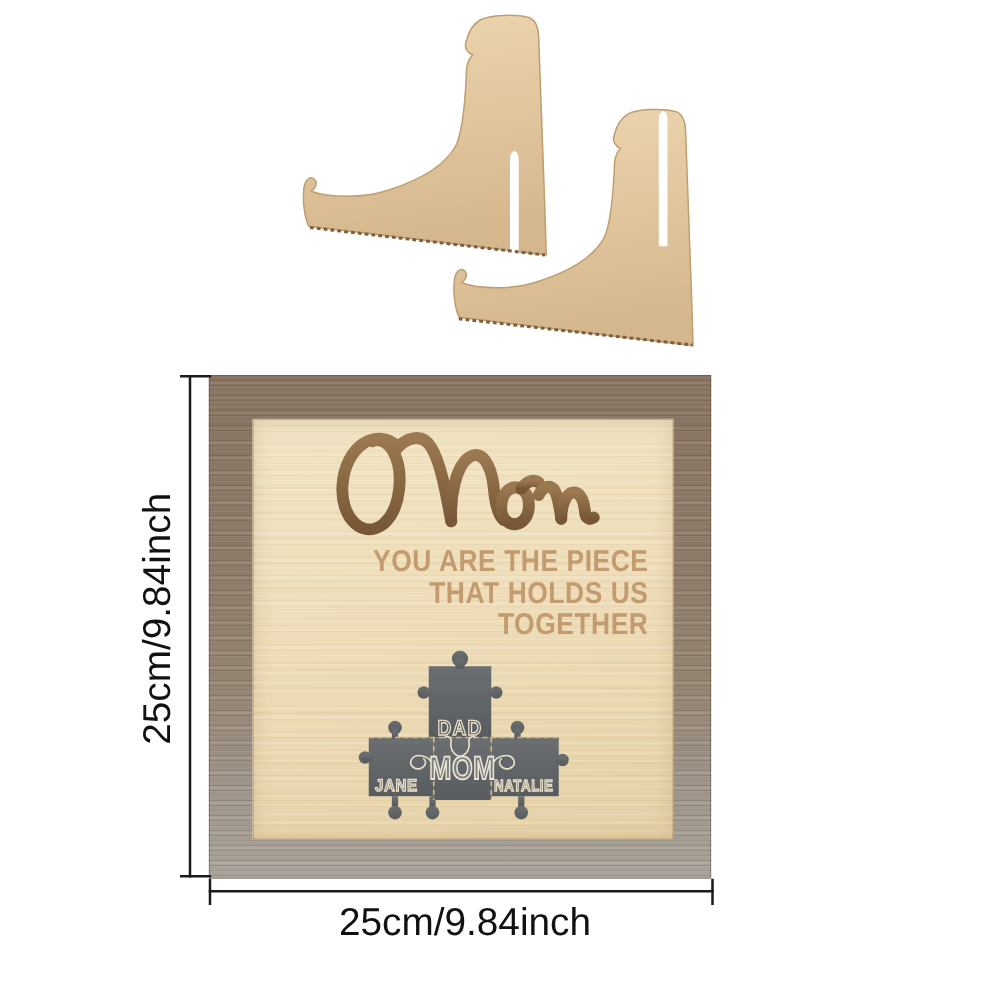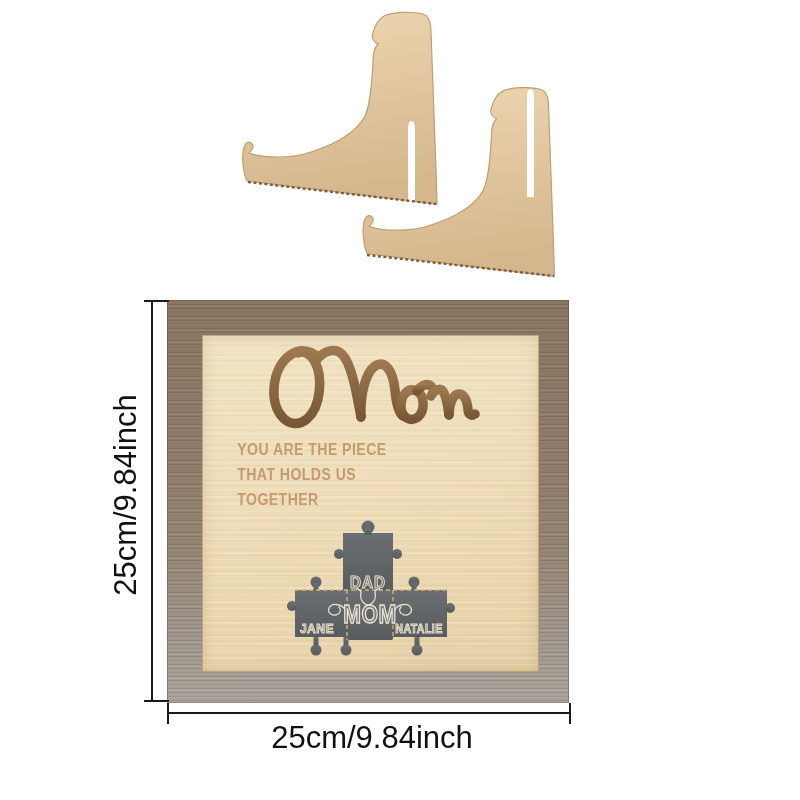--- a/index.html
+++ b/index.html
@@ -22,22 +22,22 @@
   .panel{
     position:absolute;left:35px;top:35px;width:337px;height:337px;
     background:
       repeating-linear-gradient(to bottom, rgba(255,255,255,0.15) 0 2px, transparent 2px 7px),
       repeating-linear-gradient(to bottom, rgba(170,132,82,0.07) 0 1px, transparent 1px 5px),
       linear-gradient(168deg,#f1e3c2 0%, #eeddb8 45%, #e9d5ac 80%, #e4cfa4 100%);
     box-shadow: inset 0 0 0 1px rgba(150,113,68,0.45), inset 0 0 16px rgba(140,104,58,0.22);
   }
   .tagline{
     position:absolute;left:0;top:102px;width:100%;
-    text-align:left;font-weight:bold;font-size:16px;line-height:25px;
-    letter-spacing:0.5px;color:#c49b6f;padding-left:15px;
+    text-align:right;font-weight:bold;font-size:24px;line-height:25px;
+    letter-spacing:0.5px;color:#c49b6f;
   }
   .tagline .tl{transform:scaleX(0.88);}
 
   
   .art{position:absolute;left:0;top:0;width:800px;height:800px;z-index:3;}
 
   
   .dim{position:absolute;background:#1b1b1b;}
   .dim-v-line{left:151px;top:301px;width:2px;height:401px;}
   .dim-v-cap-top{left:144px;top:300px;width:25px;height:2px;}

